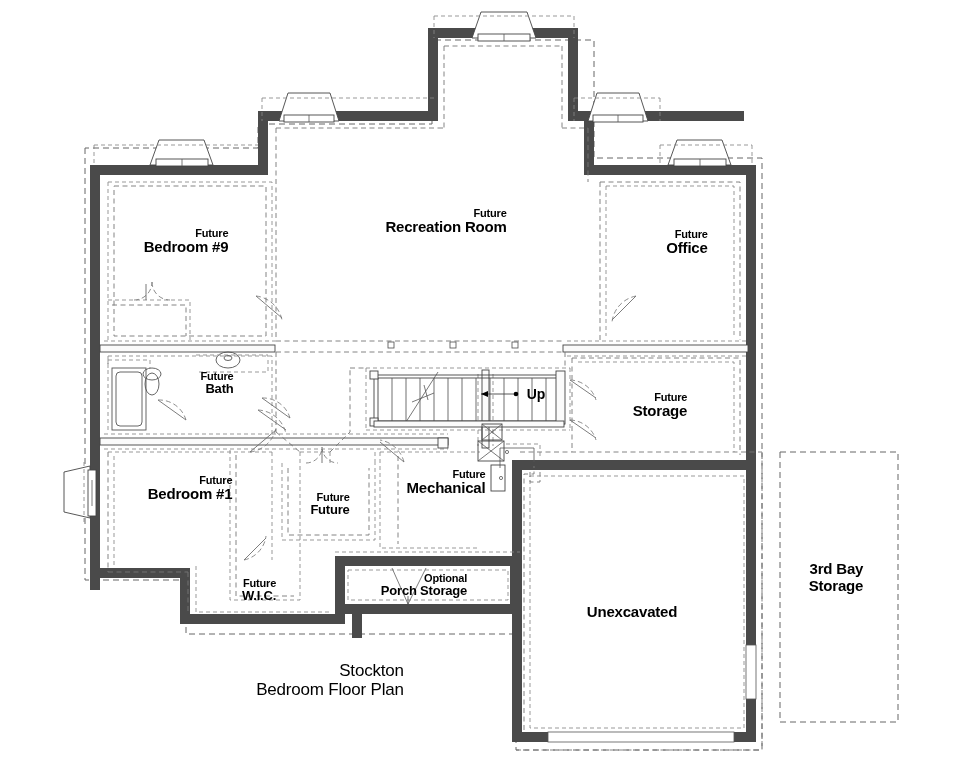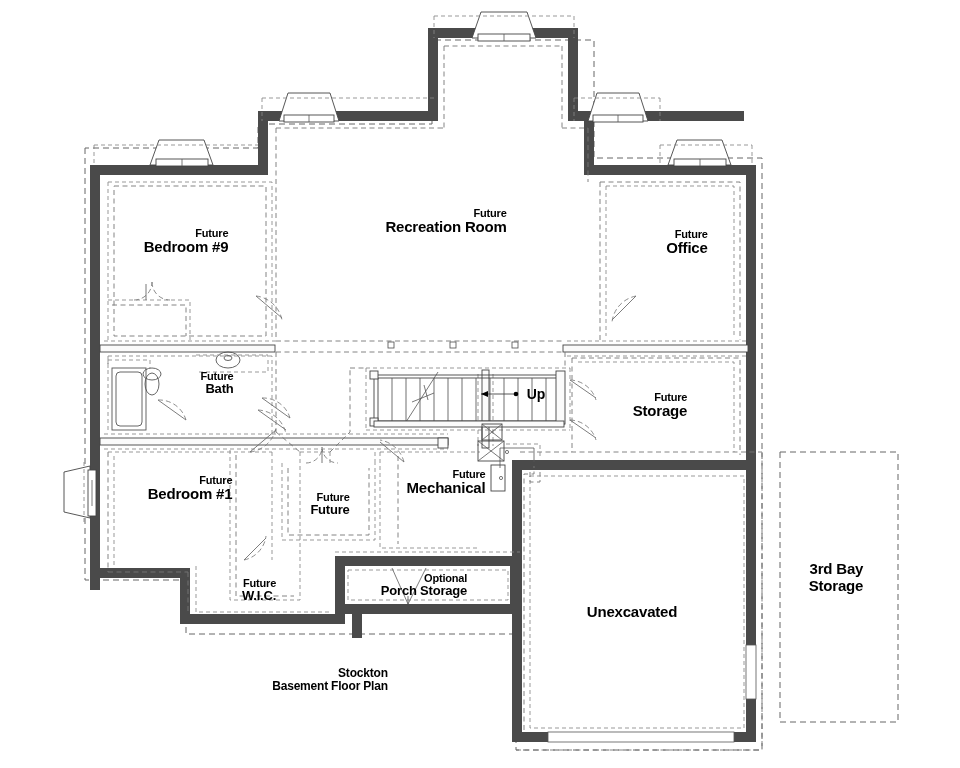--- a/index.html
+++ b/index.html
@@ -7,21 +7,21 @@
        font-family:"Liberation Sans",sans-serif;color:#000;}
   #plan{position:relative;width:960px;height:768px;background:#ffffff;}
   #plan svg{position:absolute;left:0;top:0;}
   .lbl{position:absolute;text-align:right;line-height:1.12;
        font-family:"Liberation Sans",sans-serif;color:#000000;
        white-space:nowrap;transform:translate(-50%,-50%);
        letter-spacing:-0.2px;}
   .lbl .sm{display:block;font-size:11px;font-weight:bold;}
   .lbl .bg{display:block;font-size:15px;font-weight:bold;}
   .lbl .md{display:block;font-size:13px;font-weight:bold;}
-  .lbl .tt{display:block;font-size:12px;font-weight:bold;}
+  .lbl .tt{display:block;font-size:17px;font-weight:normal;}
   .lbl.one .bg{font-size:15px;margin-top:28px;}
   .upl{position:absolute;font-size:14px;font-weight:bold;
        transform:translate(-50%,-50%);margin-left:36px;}
 </style>
 </head>
 <body>
 
 <div id="plan">
 
 <svg width="960" height="768" viewBox="0 0 960 768">
@@ -368,16 +368,16 @@
 
 <div class="lbl" style="left:836px;top:578px">
   <span class="bg">3rd Bay</span>
   <span class="bg">Storage</span>
 </div>
 
 <div class="upl" style="left:500px;top:394px">Up</div>
 
 <div class="lbl" style="left:330px;top:680px">
   <span class="tt">Stockton</span>
-  <span class="tt">Basement Floor Plan</span>
+  <span class="tt">Bedroom Floor Plan</span>
 </div>
 
 </div>
 
 </body></html>

